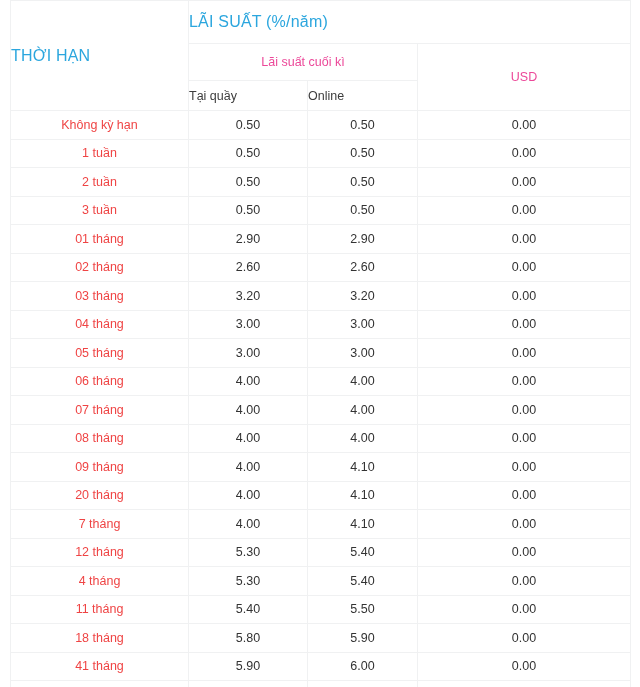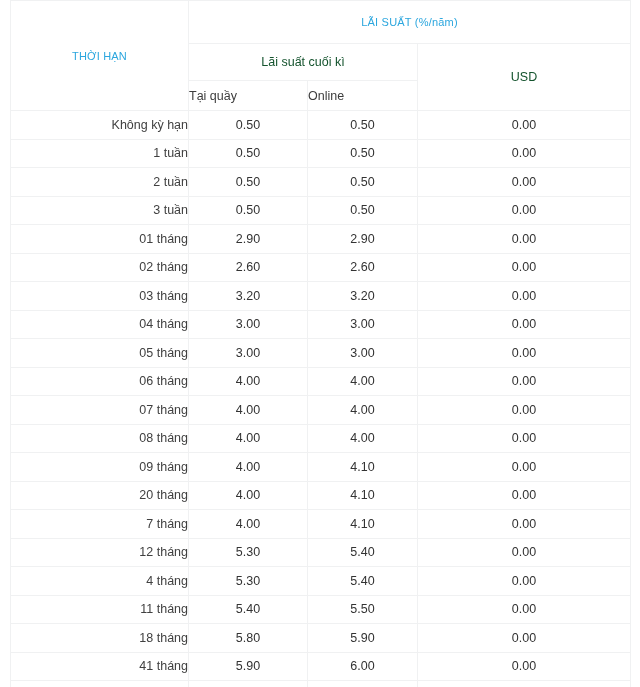--- a/index.html
+++ b/index.html
@@ -41,50 +41,50 @@
     border: 1px solid #f0f1f2;
     padding: 0;
     font-weight: normal;
     vertical-align: middle;
   }
 
   
   th.h-main {
     color: #2ba6de;
     font-weight: bold;
-    font-size: 11px;
+    font-size: 16px;
     letter-spacing: 0.2px;
-    text-align: center;
+    text-align: left;
     height: 42px;
     border-top: 1px solid #e2e4e6;
   }
   th.h-term {
     border-top: 1px solid #e2e4e6;
   }
   th.h-sub {
-    color: #14532d;
+    color: #ec4899;
     font-weight: normal;
     font-size: 12.5px;
     text-align: center;
     height: 36px;
   }
   th.h-leaf {
     color: #3c3c3c;
     font-weight: normal;
     font-size: 12.5px;
     text-align: left;
     height: 29px;
   }
 
   
   td.term {
-    text-align: right;
+    text-align: center;
     padding-right: 43px;
     font-size: 12.5px;
-    color: #404040;
+    color: #ef4444;
     height: 27.5px;
   }
   td.num {
     text-align: center;
     font-size: 12.5px;
     color: #333333;
     height: 27.5px;
   }
 </style>
 </head>

